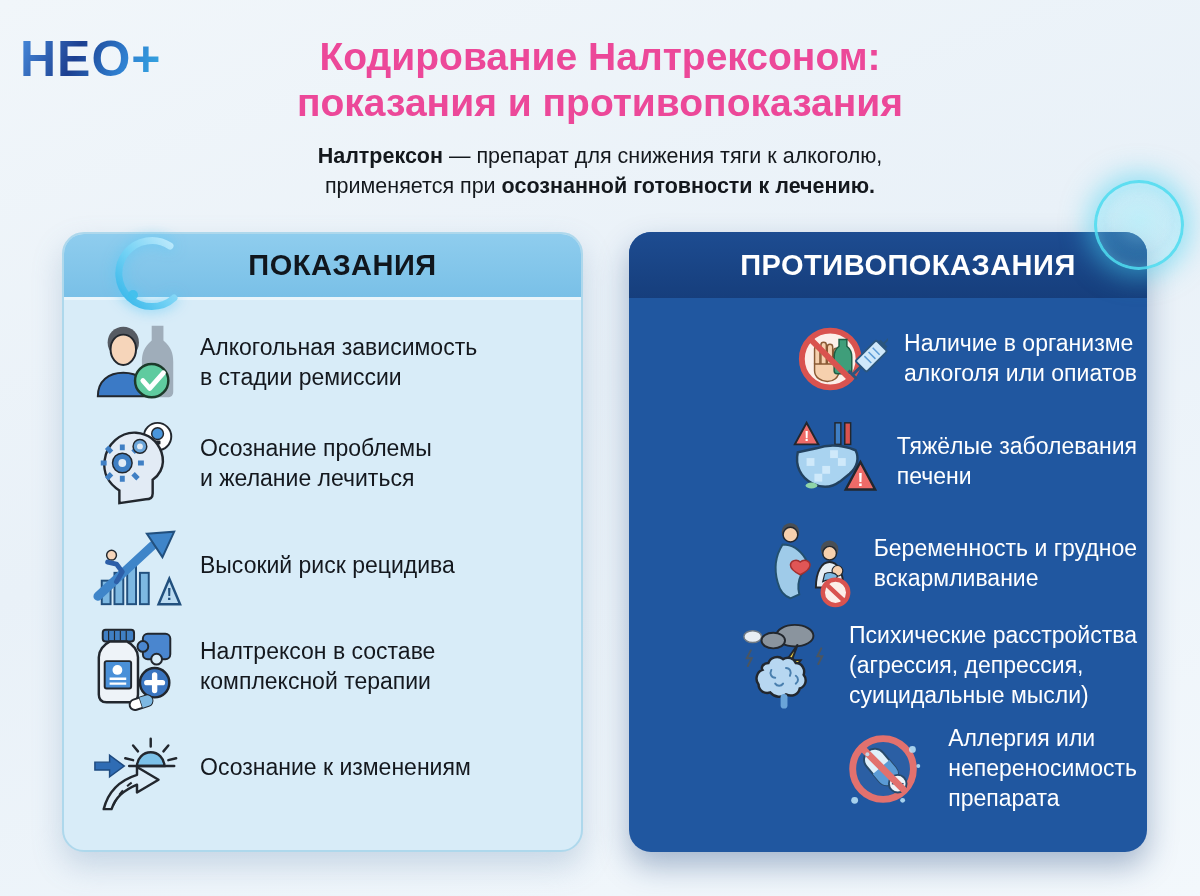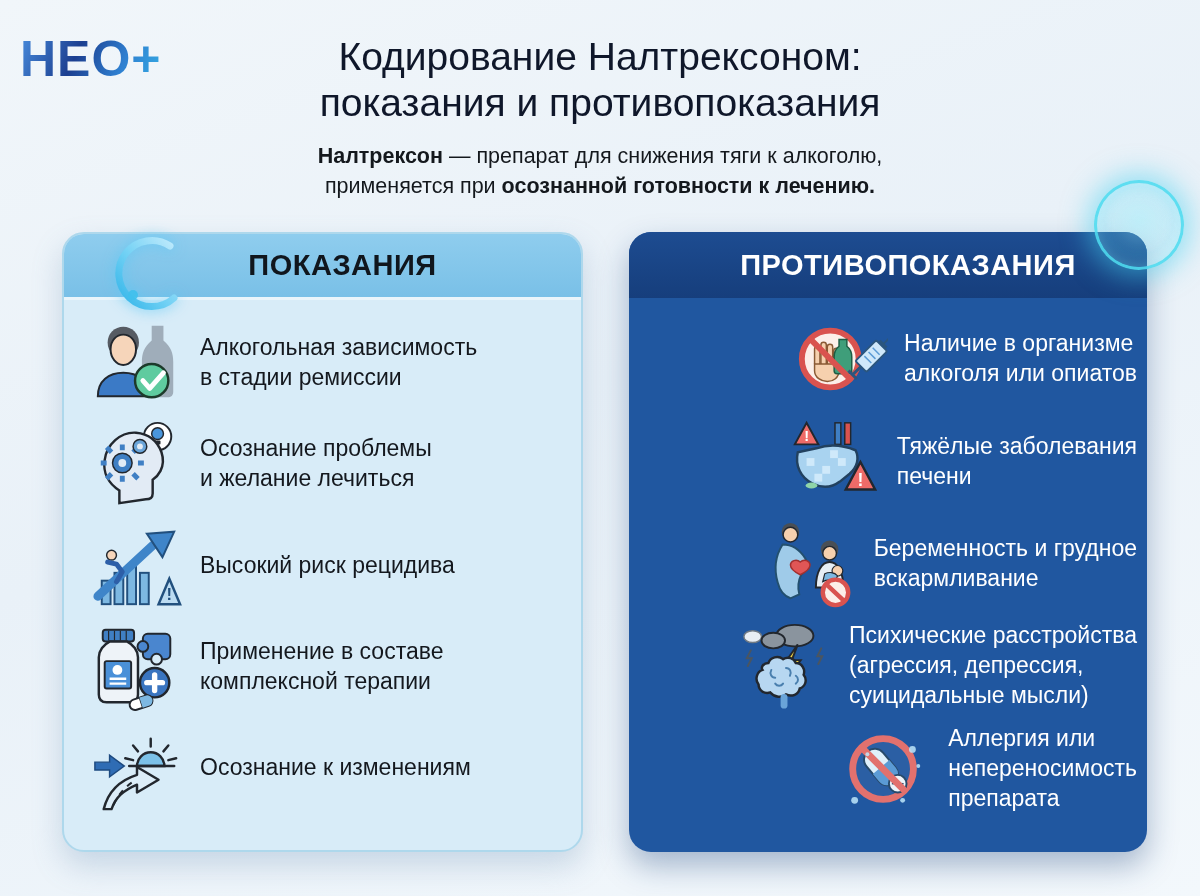--- a/index.html
+++ b/index.html
@@ -14,22 +14,22 @@
 
   
   .logo {
     position:absolute; left:20px; top:30px;
     font-size:50px; font-weight:800; letter-spacing:1px;
     background:linear-gradient(115deg,#4a8fe0 0%,#1c3f90 40%,#2f7fd0 70%,#35b0e6 100%);
     -webkit-background-clip:text; background-clip:text; color:transparent;
   }
   .title {
     position:absolute; left:0; top:34px; width:100%;
-    text-align:center; font-weight:400; font-size:39px; line-height:1.18;
-    color:#0f172a;
+    text-align:center; font-weight:700; font-size:39px; line-height:1.18;
+    color:#ec4899;
   }
   .subtitle {
     position:absolute; left:0; top:142px; width:100%;
     text-align:center; font-size:21.5px; line-height:1.38; color:#14181d;
   }
   .subtitle b { font-weight:700; }
 
   
   .card {
     position:absolute; top:232px; height:620px; border-radius:22px;
@@ -171,21 +171,21 @@
           <circle cx="68" cy="40" r="5.5" fill="#d8ecf8" stroke="#22272e" stroke-width="2"></circle>
           <circle cx="66" cy="64" r="15" fill="#3a75c0" stroke="#22272e" stroke-width="2.5"></circle>
           <path d="M66 56v16M58 64h16" stroke="#fff" stroke-width="5.5" stroke-linecap="round"></path>
           <g transform="rotate(-18 52 84)">
             <rect x="40" y="79" width="24" height="11" rx="5.5" fill="#fff" stroke="#22272e" stroke-width="2"></rect>
             <path d="M52 79.5v10" stroke="#22272e" stroke-width="1.5"></path>
             <path d="M52 79h6.5a5.5 5.5 0 0 1 0 11H52z" fill="#7db8e2"></path>
           </g>
         </svg>
       </span>
-      <span class="item-text">Применение в составе
+      <span class="item-text">Налтрексон в составе
 комплексной терапии</span>
     </div>
 
     <div class="item">
       <span class="item-icon">
         <svg viewBox="0 0 96 96">
           <path d="M5 42h15v-7l15 11-15 11v-7H5z" fill="#2f6cb4" stroke="#1d4a80" stroke-width="1.5"></path>
           <path d="M48 46a14 14 0 0 1 28 0z" fill="#7cc1e8" stroke="#22272e" stroke-width="2.5"></path>
           <path d="M40 46h46" stroke="#22272e" stroke-width="2.5" stroke-linecap="round"></path>
           <path d="M62 26v-8M49 31l-5-6M75 31l5-6M44 40l-8-2M80 40l8-2" stroke="#22272e" stroke-width="2.5" stroke-linecap="round"></path>

